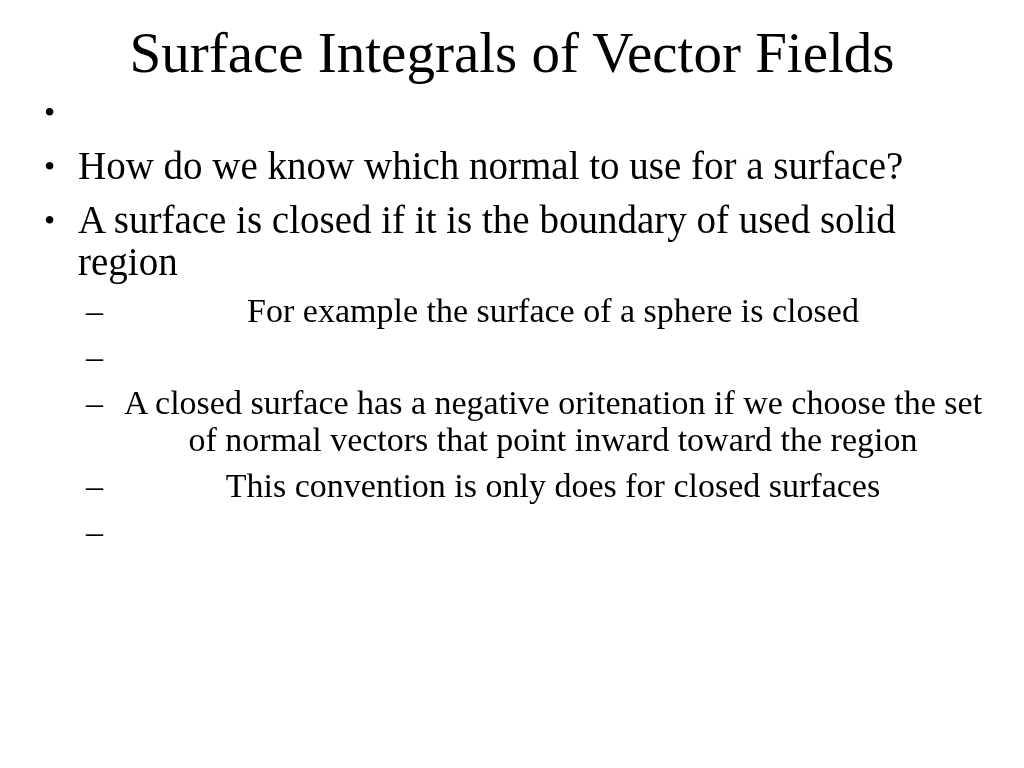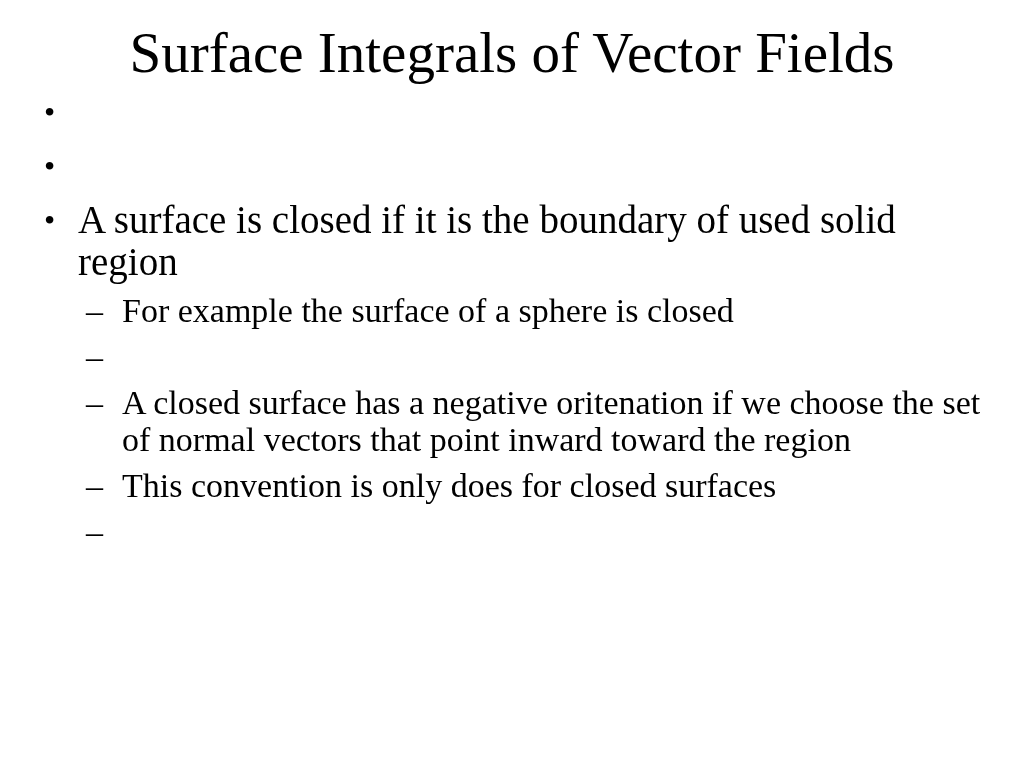--- a/index.html
+++ b/index.html
@@ -58,33 +58,35 @@
     width: 36px;
   }
   .text {
     flex: none;
   }
   .lvl1 .text {
     width: 892px;
   }
   .lvl2 .text {
     width: 862px;
+    text-align: center;
   }
 </style>
 </head>
 <body>
 
 <div class="slide">
   <div class="title">Surface Integrals of Vector Fields</div>
   <div class="content">
       <div class="item lvl1">
     <span class="glyph">•</span>
   </div>
       <div class="item lvl1">
     <span class="glyph">•</span>
+    <span class="text">How do we know which normal to use for a surface?</span>
   </div>
       <div class="item lvl1">
     <span class="glyph">•</span>
     <span class="text">A surface is closed if it is the boundary of used solid region</span>
   </div>
       <div class="item lvl2">
     <span class="glyph">–</span>
     <span class="text">For example the surface of a sphere is closed</span>
   </div>
       <div class="item lvl2">

